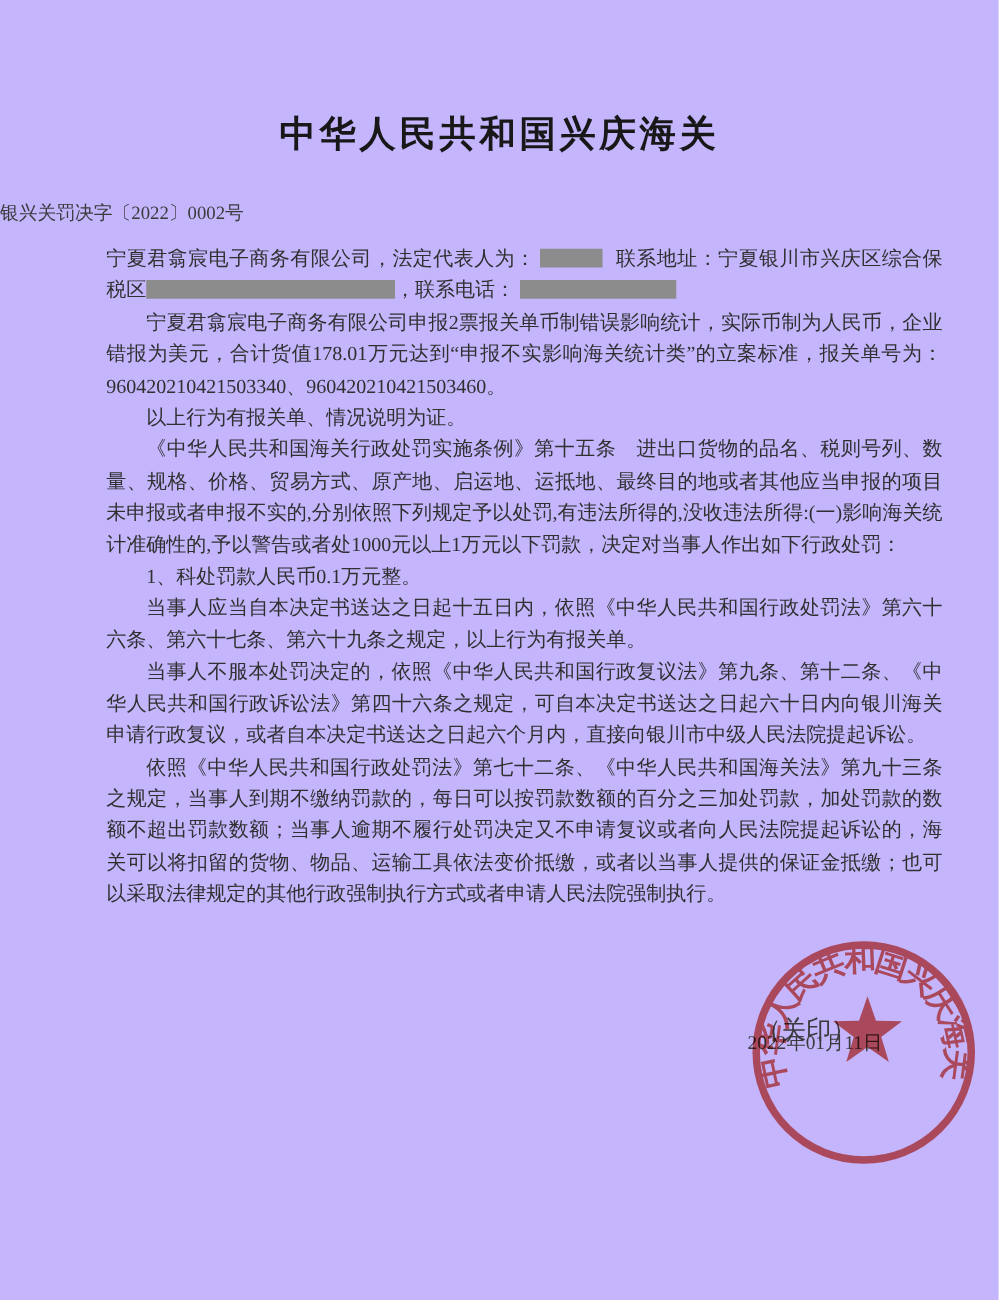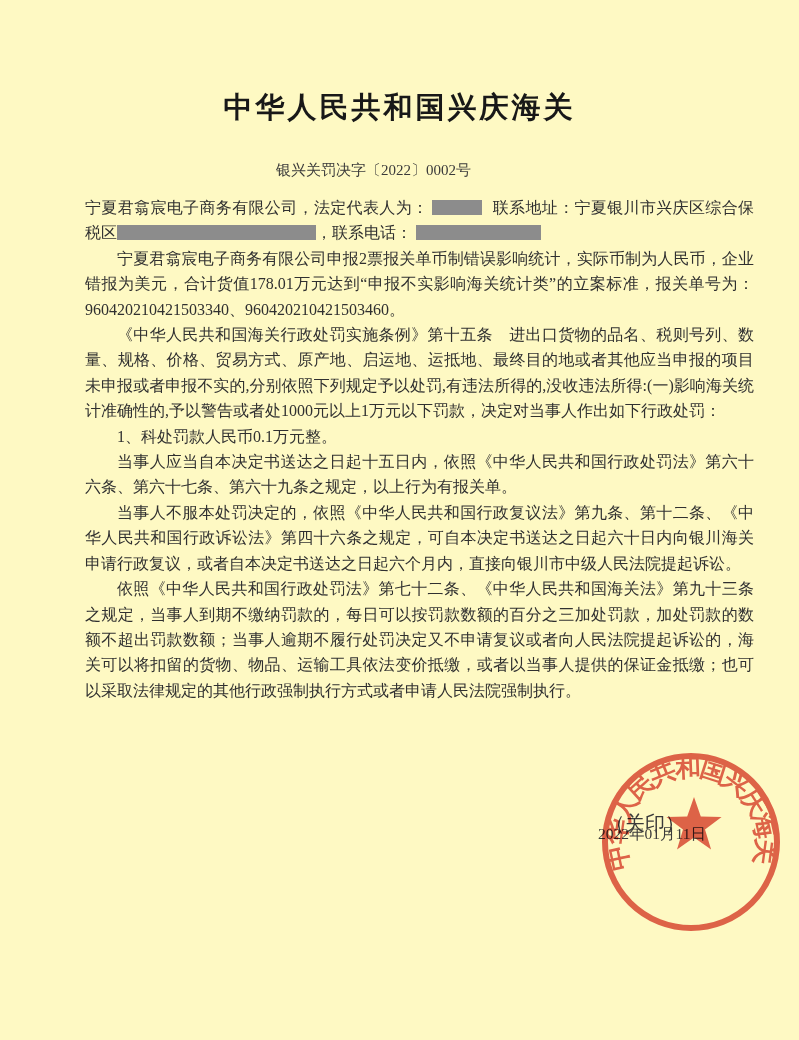--- a/index.html
+++ b/index.html
@@ -1,37 +1,37 @@
 <!DOCTYPE html>
 <html><head>
 <meta charset="utf-8">
 <style>
   html, body { margin:0; padding:0; background:#ffffff; }
   .page {
     position:relative;
     width:799px; height:1040px;
-    background:#fef9c3;
+    background:#c4b5fd;
     font-family:"Liberation Serif","DejaVu Serif",serif;
     color:#303030;
     overflow:hidden;
   }
   .title-line {
     text-align:center;
     font-family:"Liberation Sans","DejaVu Sans",sans-serif;
     font-weight:700;
     font-size:29px;
     letter-spacing:3px;
     color:#181818;
   }
   .title-line.first { padding-top:88px; }
   .title-line.second { margin-top:11px; }
   .doc-number {
     margin-top:33px;
     padding-right:52px;
-    text-align:center;
+    text-align:left;
     font-size:15px;
     color:#3a3a3a;
   }
   .content {
     margin:15px 45px 0 85px;
     font-size:16px;
     line-height:25.4px;
     text-align:justify;
     color:#303030;
   }
@@ -76,20 +76,21 @@
   <div class="doc-number">银兴关罚决字〔2022〕0002号</div>
 
   <div class="content">
 
     <p class="no-indent">
       <span>宁夏君翕宸电子商务有限公司，法定代表人为：</span><span class="redact r-name"></span><span>联系地址：宁夏银川市兴庆区综合保税区</span><span class="redact r-addr"></span><span>，联系电话：</span><span class="redact r-phone"></span>
     </p>
 
     <p>宁夏君翕宸电子商务有限公司申报2票报关单币制错误影响统计，实际币制为人民币，企业错报为美元，合计货值178.01万元达到“申报不实影响海关统计类”的立案标准，报关单号为：960420210421503340、960420210421503460。</p>
 
+    <p>以上行为有报关单、情况说明为证。</p>
 
     <p>《中华人民共和国海关行政处罚实施条例》第十五条　进出口货物的品名、税则号列、数量、规格、价格、贸易方式、原产地、启运地、运抵地、最终目的地或者其他应当申报的项目未申报或者申报不实的,分别依照下列规定予以处罚,有违法所得的,没收违法所得:(一)影响海关统计准确性的,予以警告或者处1000元以上1万元以下罚款，决定对当事人作出如下行政处罚：</p>
 
     <p>1、科处罚款人民币0.1万元整。</p>
 
     <p>当事人应当自本决定书送达之日起十五日内，依照《中华人民共和国行政处罚法》第六十六条、第六十七条、第六十九条之规定，以上行为有报关单。</p>
 
     <p>当事人不服本处罚决定的，依照《中华人民共和国行政复议法》第九条、第十二条、《中华人民共和国行政诉讼法》第四十六条之规定，可自本决定书送达之日起六十日内向银川海关申请行政复议，或者自本决定书送达之日起六个月内，直接向银川市中级人民法院提起诉讼。</p>
 
     <p>依照《中华人民共和国行政处罚法》第七十二条、《中华人民共和国海关法》第九十三条之规定，当事人到期不缴纳罚款的，每日可以按罚款数额的百分之三加处罚款，加处罚款的数额不超出罚款数额；当事人逾期不履行处罚决定又不申请复议或者向人民法院提起诉讼的，海关可以将扣留的货物、物品、运输工具依法变价抵缴，或者以当事人提供的保证金抵缴；也可以采取法律规定的其他行政强制执行方式或者申请人民法院强制执行。</p>

